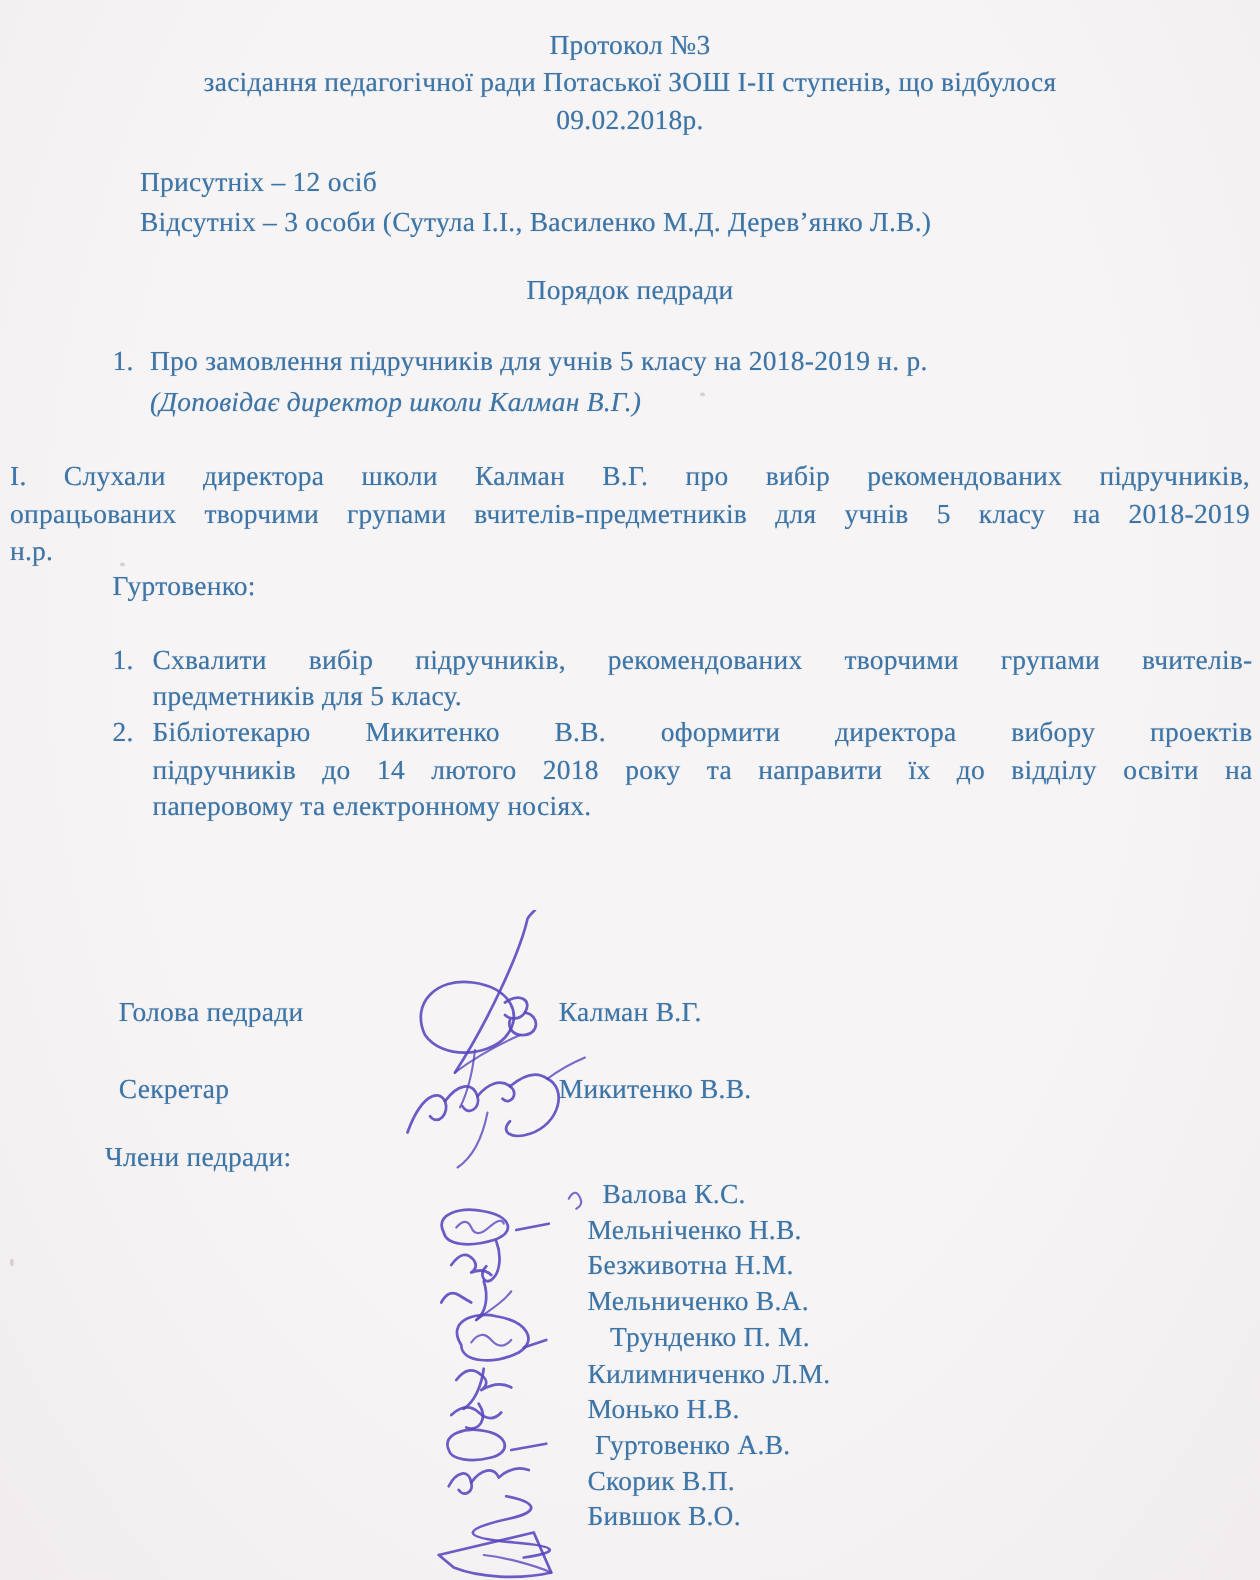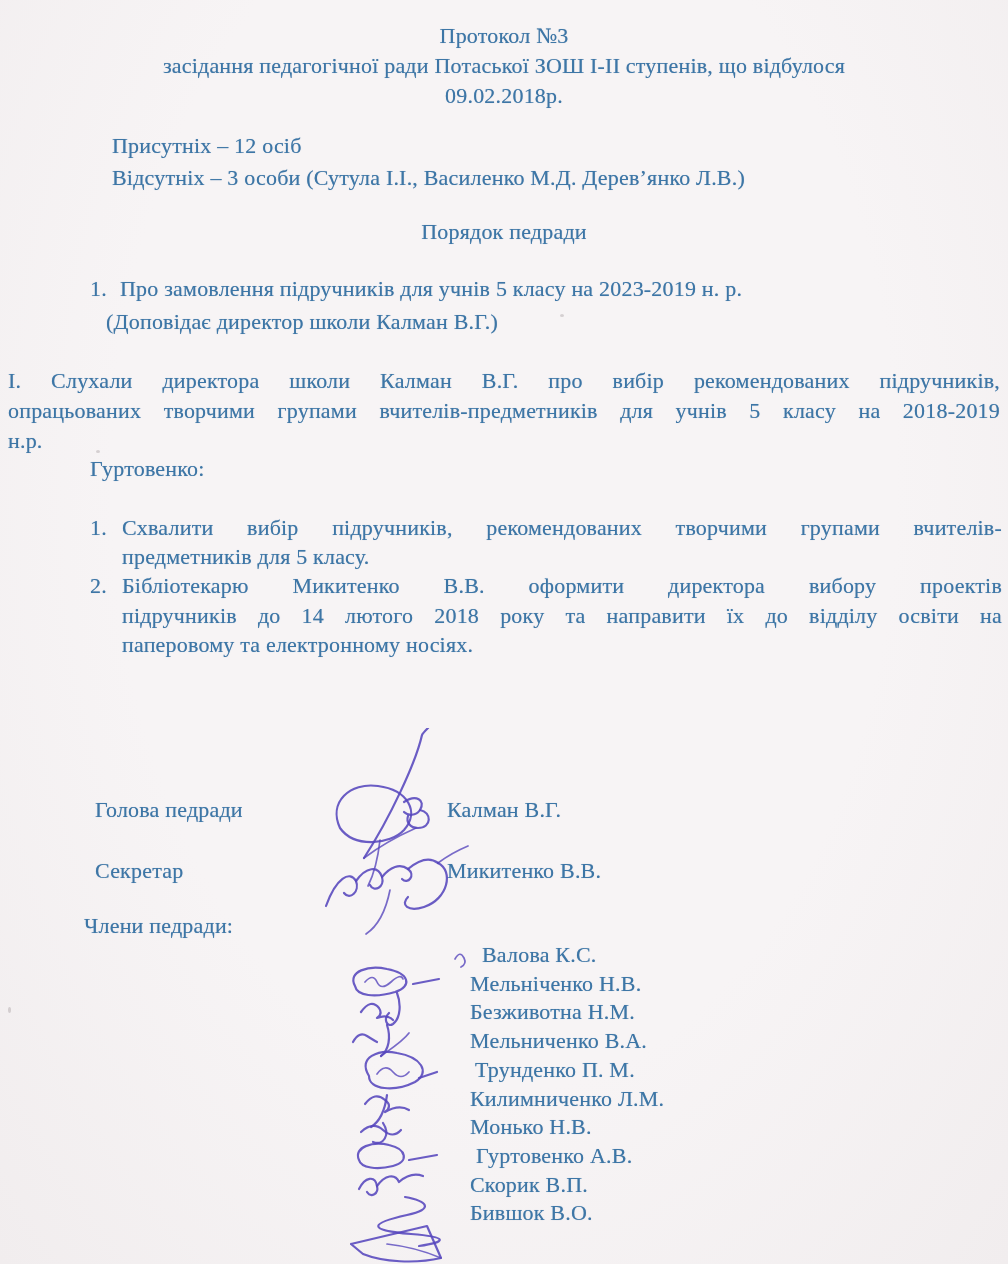--- a/index.html
+++ b/index.html
@@ -12,37 +12,37 @@
     letter-spacing:.2px;
     text-shadow:0 0 .7px rgba(56,112,160,.55);
   }
   .abs{position:absolute;}
   .center{left:0;right:0;text-align:center;}
   .title-block{top:21px;line-height:30px;}
   .attendance{left:112px;top:130px;line-height:32px;}
   .agenda-heading{top:219px;}
   .agenda-item{left:90px;top:272px;line-height:33px;}
   .num{display:inline-block;width:30px;}
-  .speaker{margin-left:16px;}
+  .speaker{margin-left:30px;font-style:italic;}
   .heard{left:8px;top:366px;width:992px;line-height:30px;}
   .jl{text-align:justify;text-align-last:justify;}
   .resolved-heading{left:90px;top:456px;}
   .resolutions{left:90px;top:513px;width:912px;line-height:29.2px;}
   .res-item{position:relative;}
   .res-num{position:absolute;left:0;top:0;}
   .res-text{margin-left:32px;}
   .sig-row{left:0;right:0;height:30px;}
   .chair-row{top:797px;}
   .secretary-row{top:858px;}
   .role{position:absolute;left:95px;}
   .sig-name{position:absolute;left:447px;}
   .members-heading{left:84px;top:913px;}
   .members{left:470px;top:941px;line-height:28.7px;}
   .members div:nth-child(1){margin-left:12px;}
-  .members div:nth-child(5){margin-left:5px;}
+  .members div:nth-child(5){margin-left:18px;}
   .members div:nth-child(8){margin-left:6px;}
   svg.sig{position:absolute;pointer-events:none;}
   svg.sig path{fill:none;stroke:#5747bd;stroke-width:2.2;stroke-linecap:round;stroke-linejoin:round;opacity:.88;}
   svg.sig path.thin{stroke-width:1.7;opacity:.8;}
   .speck{position:absolute;background:#b9b2b5;border-radius:50%;opacity:.55;}
 </style>
 </head>
 <body>
 
 <div class="page">
@@ -54,21 +54,21 @@
   </div>
 
   <div class="abs attendance">
     <div>Присутніх – 12 осіб</div>
     <div>Відсутніх – 3 особи (Сутула І.І., Василенко М.Д. Дерев’янко Л.В.)</div>
   </div>
 
   <div class="abs center agenda-heading">Порядок педради</div>
 
   <div class="abs agenda-item">
-    <div><span class="num">1.</span><span>Про замовлення підручників для учнів 5 класу на 2023-2019 н. р.</span></div>
+    <div><span class="num">1.</span><span>Про замовлення підручників для учнів 5 класу на 2018-2019 н. р.</span></div>
     <div class="speaker">(Доповідає директор школи Калман В.Г.)</div>
   </div>
 
   <div class="abs heard">
     <div class="jl">І. Слухали   директора школи Калман В.Г. про вибір рекомендованих підручників,</div>
     <div class="jl">опрацьованих творчими групами вчителів-предметників для учнів 5 класу на 2018-2019</div>
     <div>н.р.</div>
   </div>
 
   <div class="abs resolved-heading">Гуртовенко:</div>

